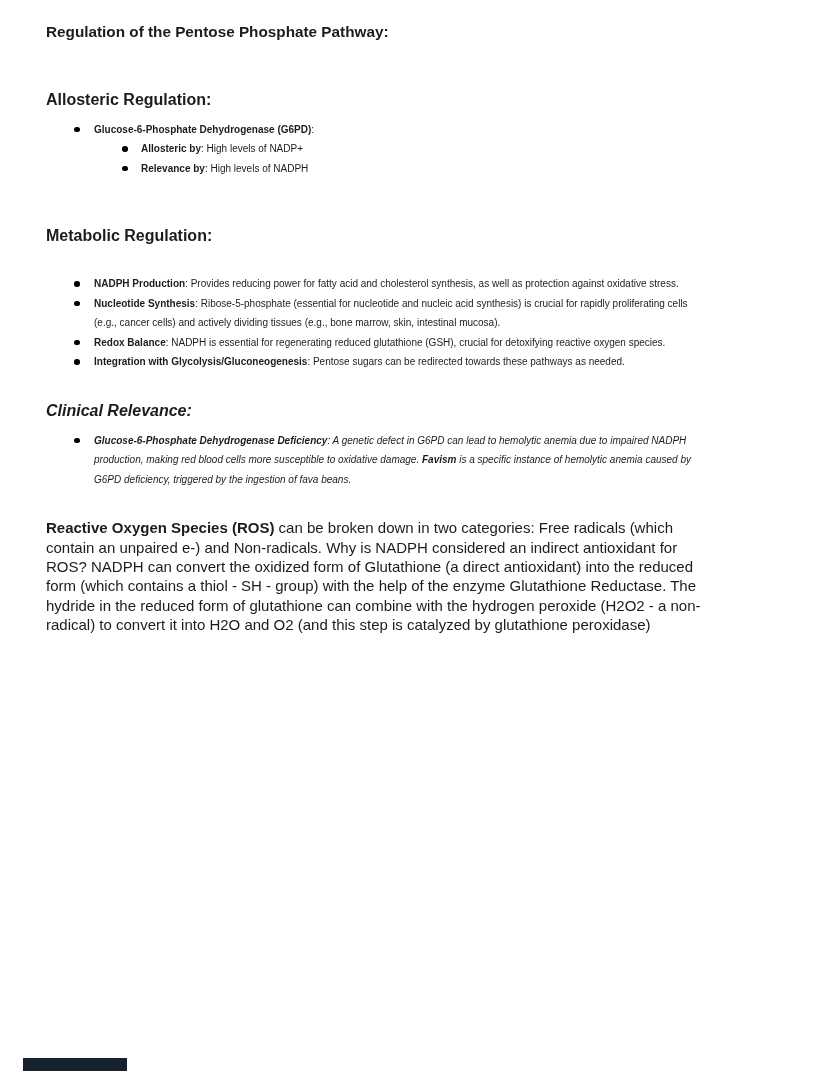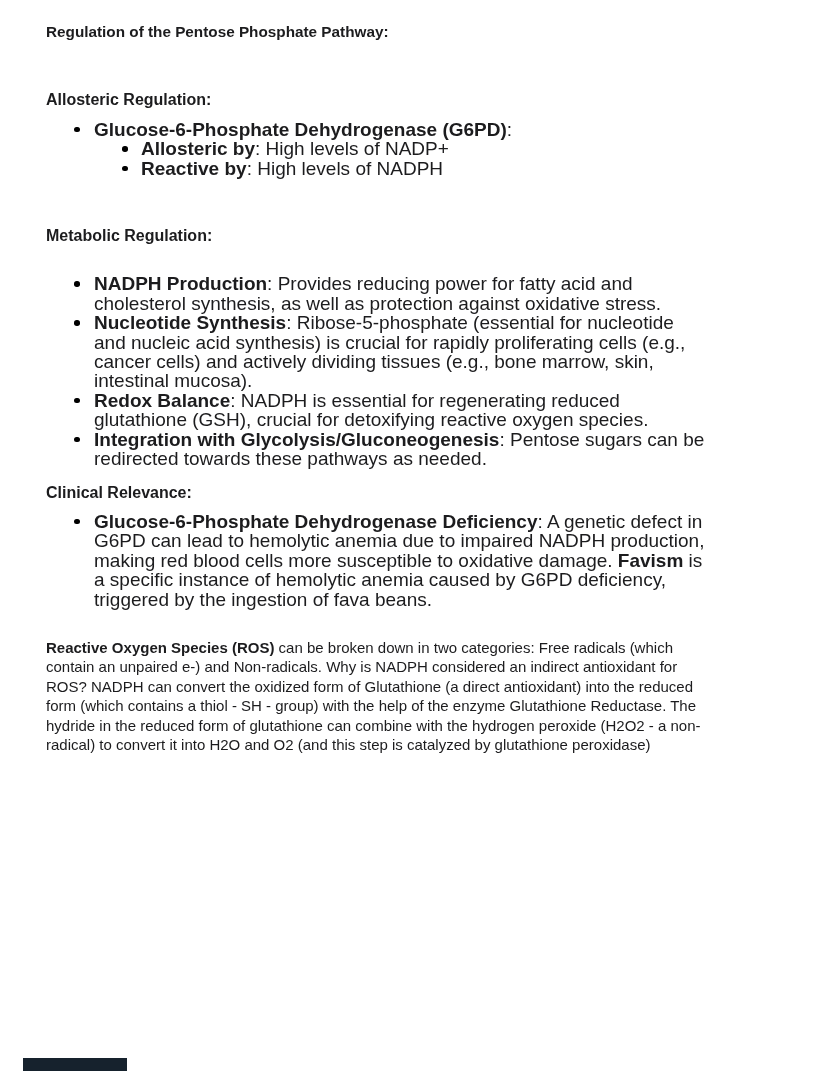--- a/index.html
+++ b/index.html
@@ -25,24 +25,24 @@
   }
   h2.sec-heading {
     font-size: 16px;
     line-height: 19.4px;
     font-weight: bold;
     margin: 0 0 10px 0;
   }
   section { margin: 0; }
   .sec-metabolic  { margin-top: 48px; }
   .sec-importance { margin-top: 29px; }
-  .sec-clinical   { margin-top: 14px; }
+  .sec-clinical   { margin-top: 30px; font-style: italic; }
   .li {
     position: relative;
-    font-size: 19px;
+    font-size: 10px;
     line-height: 19.4px;
   }
   .l1 { padding-left: 48px; }
   .l1::before {
     content: "";
     position: absolute;
     left: 28px;
     top: 7px;
     width: 5.5px;
     height: 5.5px;
@@ -79,21 +79,21 @@
 <body>
 
 <div class="page">
 
   <h1 class="doc-title">Regulation of the Pentose Phosphate Pathway:</h1>
 
   <section class="sec-allosteric">
     <h2 class="sec-heading">Allosteric Regulation:</h2>
     <div class="li l1"><b>Glucose-6-Phosphate Dehydrogenase (G6PD)</b><span>:</span></div>
     <div class="li l2"><b>Allosteric by</b><span>: High levels of NADP+</span></div>
-    <div class="li l2"><b>Reactive by</b><span>: High levels of NADPH</span></div>
+    <div class="li l2"><b>Relevance by</b><span>: High levels of NADPH</span></div>
   </section>
 
   <section class="sec-metabolic">
     <h2 class="sec-heading">Metabolic Regulation:</h2>
   </section>
 
   <section class="sec-importance">
     <div class="li l1"><b>NADPH Production</b><span>: Provides reducing power for fatty acid and cholesterol synthesis, as well as protection against oxidative stress.</span></div>
     <div class="li l1"><b>Nucleotide Synthesis</b><span>: Ribose-5-phosphate (essential for nucleotide and nucleic acid synthesis) is crucial for rapidly proliferating cells (e.g., cancer cells) and actively dividing tissues (e.g., bone marrow, skin, intestinal mucosa).</span></div>
     <div class="li l1"><b>Redox Balance</b><span>: NADPH is essential for regenerating reduced glutathione (GSH), crucial for detoxifying reactive oxygen species.</span></div>

